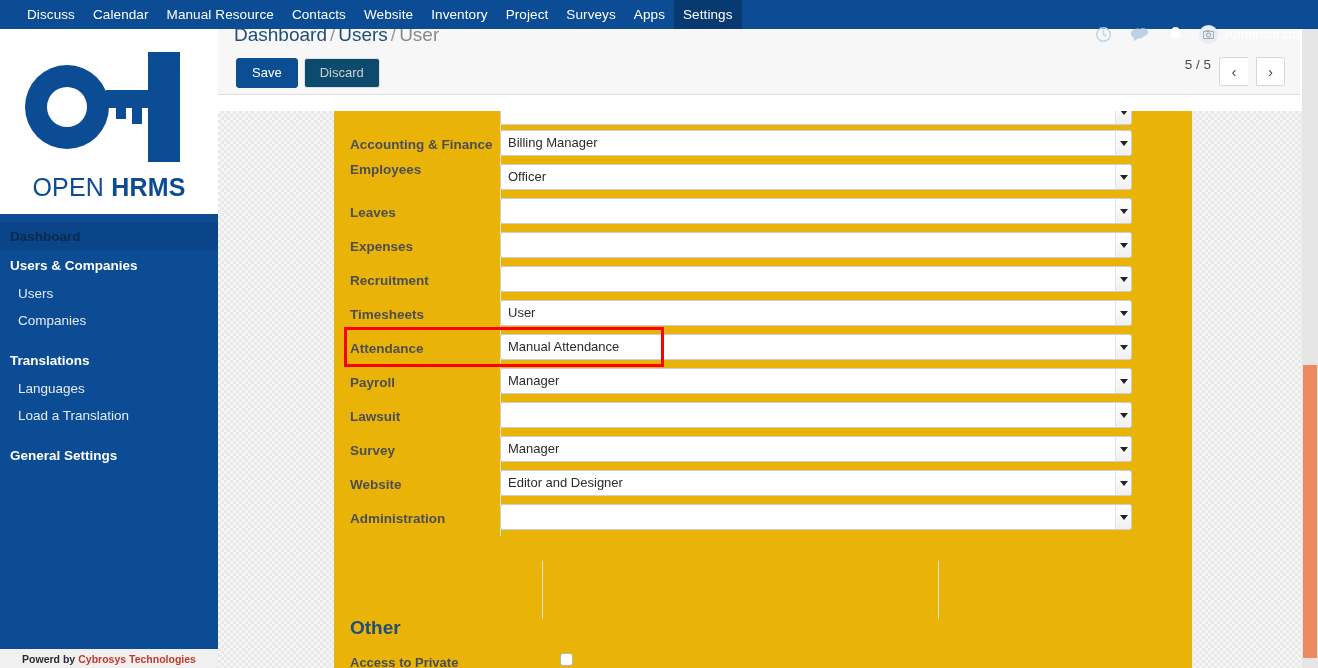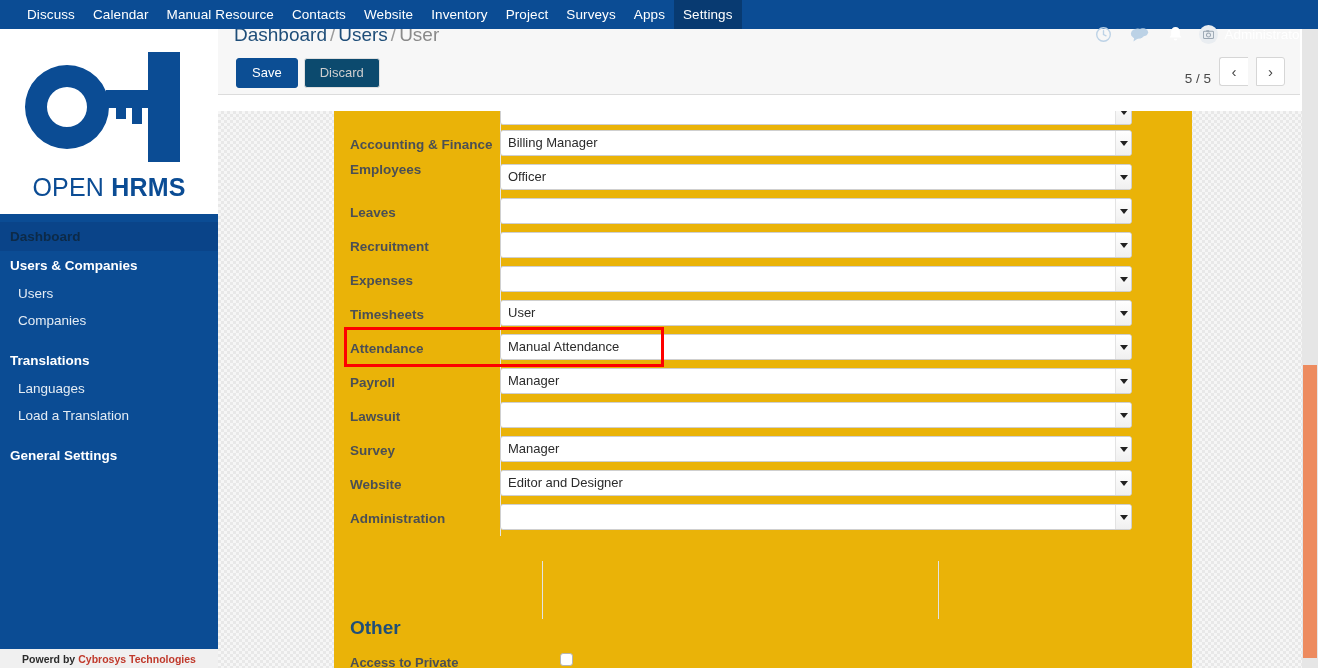--- a/index.html
+++ b/index.html
@@ -132,21 +132,21 @@
     font-size: 13px; padding: 6px 15px;
     border-radius: 3px; cursor: pointer;
     border: 1px solid transparent;
     line-height: 16px;
   }
   .btn-save { background: #0c4e94; color: #ffffff; border-color: #0c4e94; }
   .btn-discard { background: #0c4a6e; color: #cfcfcf; border-color: #e0e0e0; }
 
   #pager {
     position: absolute; right: 15px; top: 44px;
-    display: flex; align-items: flex-end; gap: 8px;
+    display: flex; align-items: flex-start; gap: 8px;
   }
   #pager .count { font-size: 13.5px; color: #4a4a4a; }
   .pgbtn {
     width: 29px; height: 29px;
     background: #ffffff; border: 1px solid #d6d6d6;
     display: flex; align-items: center; justify-content: center;
     font-size: 15px; color: #444444; cursor: pointer;
   }
   .pgbtn.left { border-right: none; border-radius: 3px 0 0 3px; }
   .pgbtn.right { border-radius: 0 3px 3px 0; }
@@ -408,33 +408,33 @@
         <div class="sel">
           <span></span>
           <span class="arrow">
               <i></i>
             </span>
         </div>
       </div>
     </div>
 
     <div class="frow" style="height:34px;">
+      <div class="flabel">Expenses</div>
+      <div class="fctrl">
+        <div class="sel">
+          <span></span>
+          <span class="arrow">
+              <i></i>
+            </span>
+        </div>
+      </div>
+    </div>
+
+    <div class="frow" style="height:34px;">
       <div class="flabel">Recruitment</div>
-      <div class="fctrl">
-        <div class="sel">
-          <span></span>
-          <span class="arrow">
-              <i></i>
-            </span>
-        </div>
-      </div>
-    </div>
-
-    <div class="frow" style="height:34px;">
-      <div class="flabel">Expenses</div>
       <div class="fctrl">
         <div class="sel">
           <span></span>
           <span class="arrow">
               <i></i>
             </span>
         </div>
       </div>
     </div>
 

